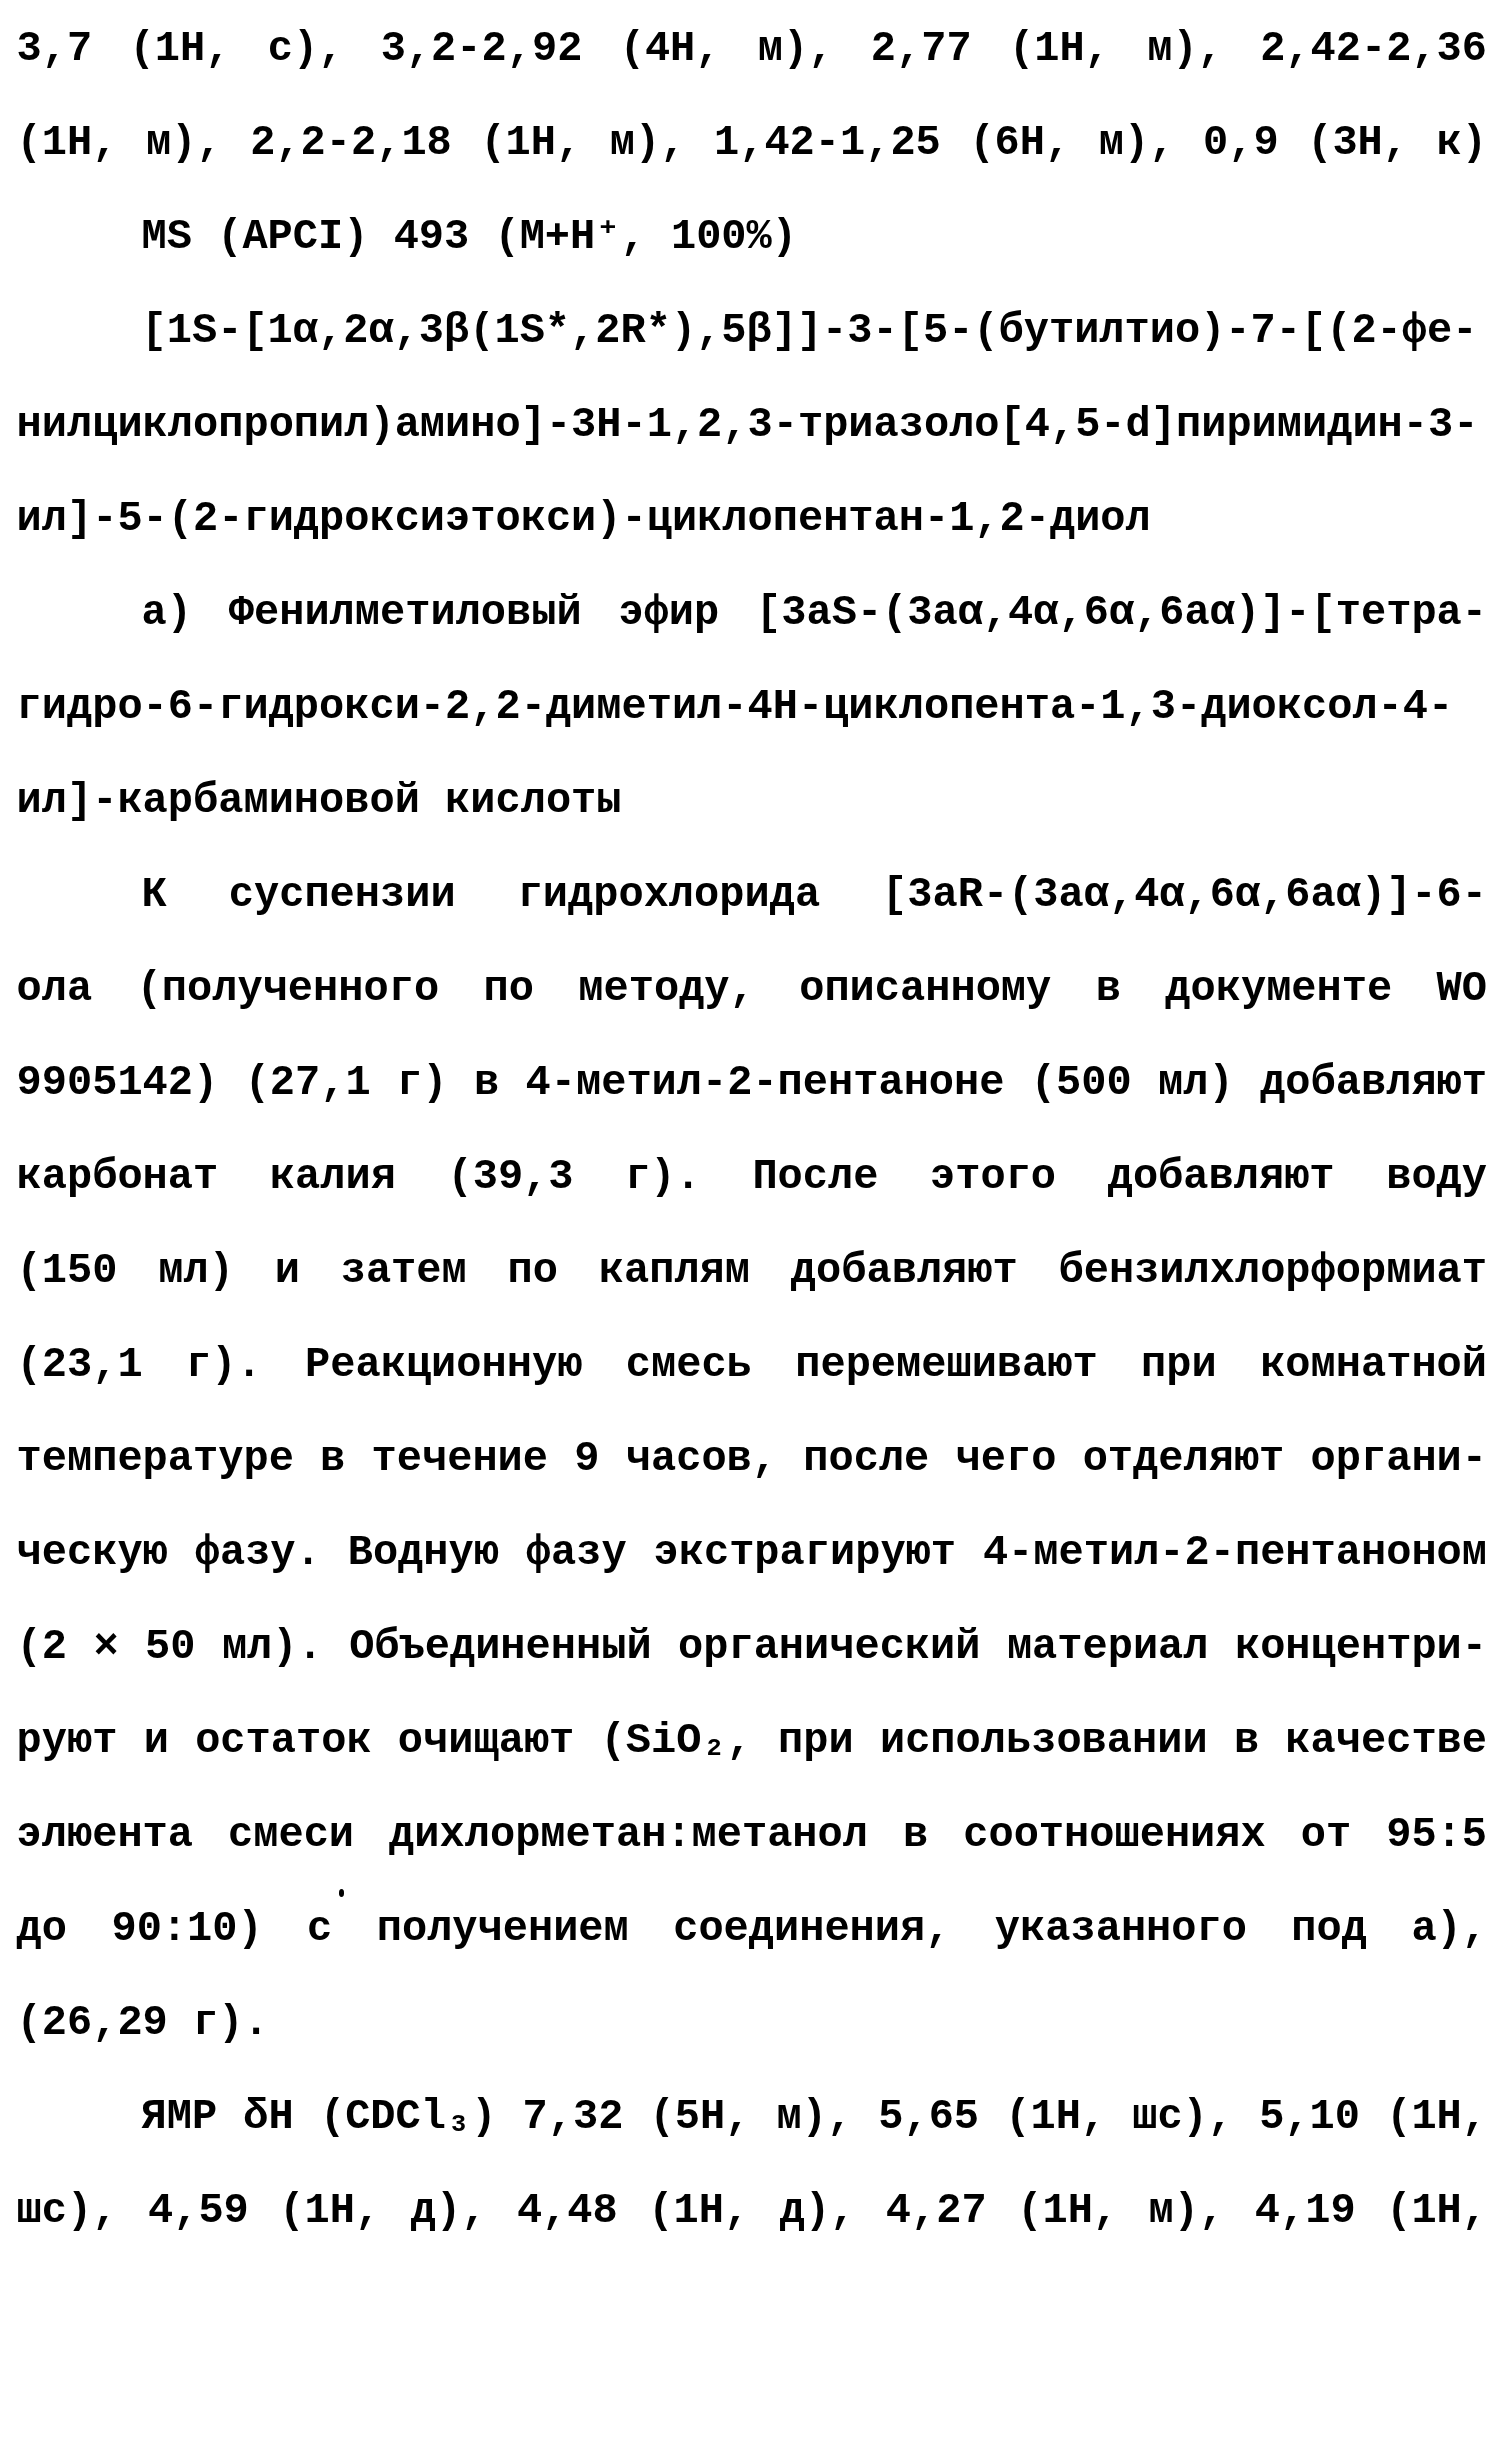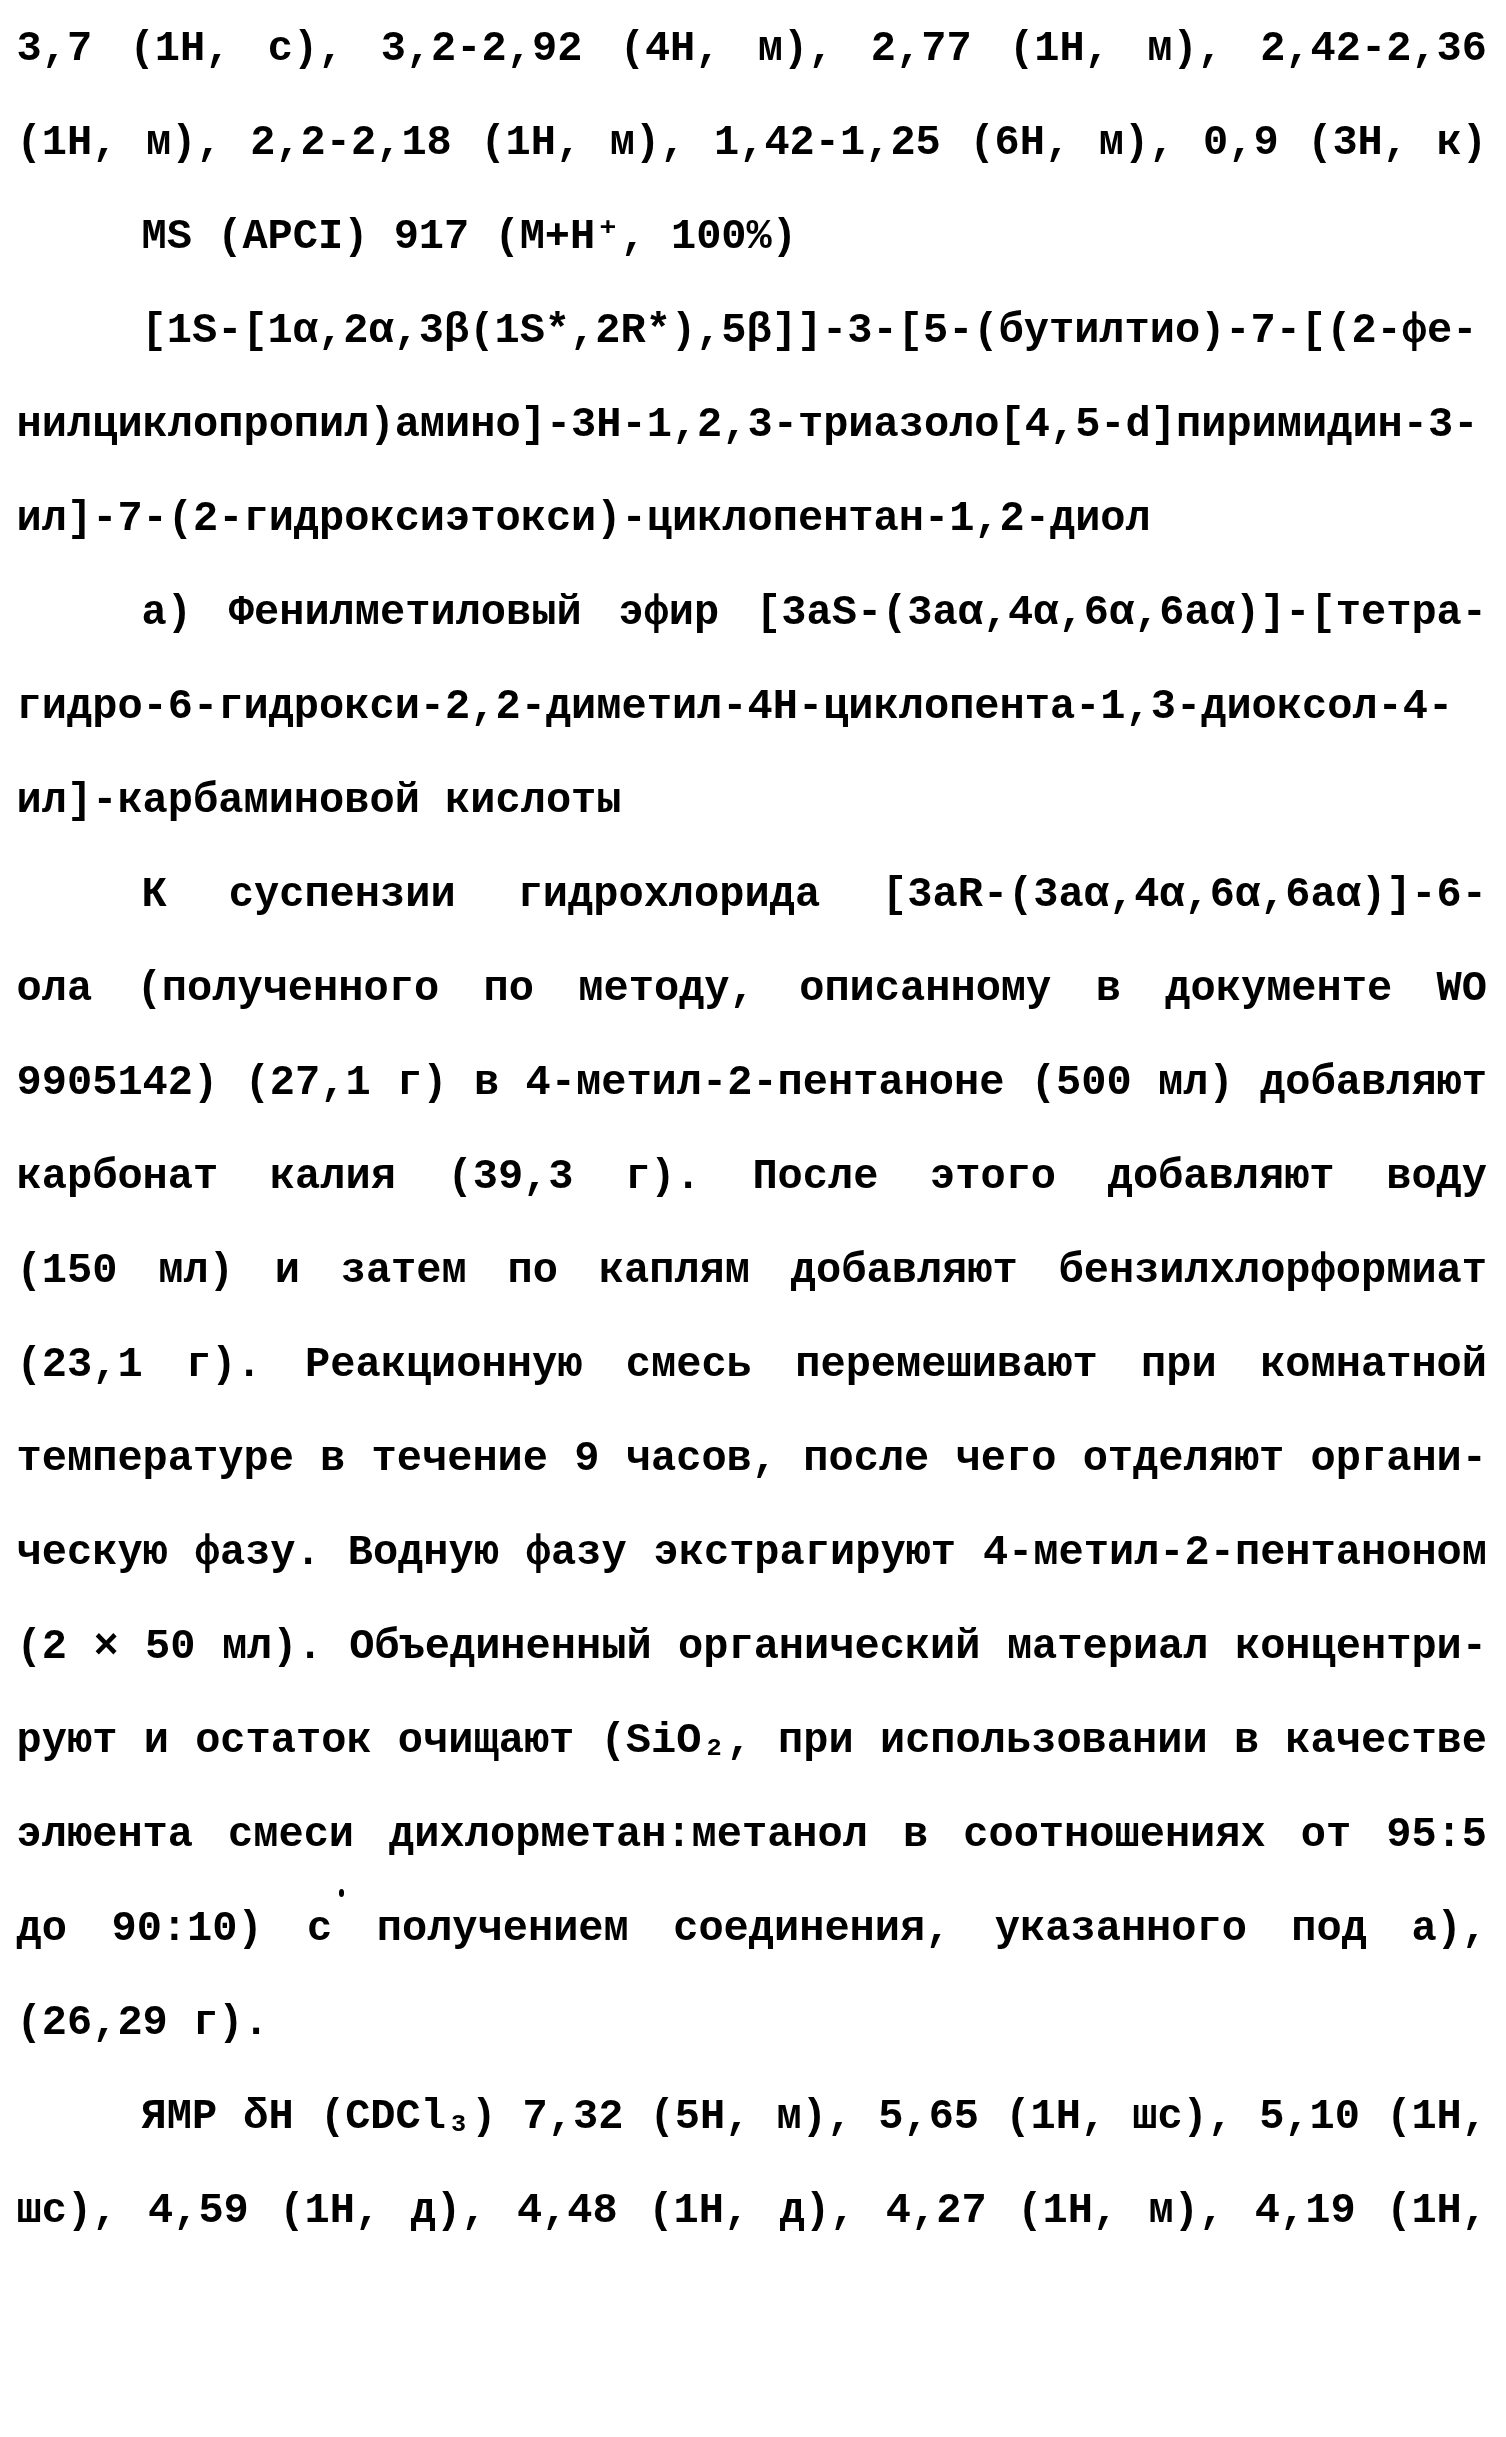--- a/index.html
+++ b/index.html
@@ -48,26 +48,26 @@
     border-radius: 50%;
   }
 </style>
 </head>
 <body>
 
 <div class="page">
 
   <div class="line justify">3,7 (1Н, с), 3,2-2,92 (4Н, м), 2,77 (1Н, м), 2,42-2,36</div>
   <div class="line justify">(1Н, м), 2,2-2,18 (1Н, м), 1,42-1,25 (6Н, м), 0,9 (3Н, к)</div>
-  <div class="line indent">MS (APCI) 917 (M+H⁺, 100%)</div>
+  <div class="line indent">MS (APCI) 493 (M+H⁺, 100%)</div>
 
 
   <div class="line indent">[1S-[1α,2α,3β(1S*,2R*),5β]]-3-[5-(бутилтио)-7-[(2-фе-</div>
   <div class="line">нилциклопропил)амино]-3Н-1,2,3-триазоло[4,5-d]пиримидин-3-</div>
-  <div class="line">ил]-7-(2-гидроксиэтокси)-циклопентан-1,2-диол</div>
+  <div class="line">ил]-5-(2-гидроксиэтокси)-циклопентан-1,2-диол</div>
 
   <div class="line indent justify">а) Фенилметиловый эфир [3aS-(3aα,4α,6α,6aα)]-[тетра-</div>
   <div class="line">гидро-6-гидрокси-2,2-диметил-4Н-циклопента-1,3-диоксол-4-</div>
   <div class="line">ил]-карбаминовой кислоты</div>
 
   <div class="line indent justify">К суспензии гидрохлорида [3aR-(3aα,4α,6α,6aα)]-6-</div>
   <div class="line justify">ола (полученного по методу, описанному в документе WO</div>
   <div class="line justify">9905142) (27,1 г) в 4-метил-2-пентаноне (500 мл) добавляют</div>
   <div class="line justify">карбонат калия (39,3 г). После этого добавляют воду</div>
   <div class="line justify">(150 мл) и затем по каплям добавляют бензилхлорформиат</div>

